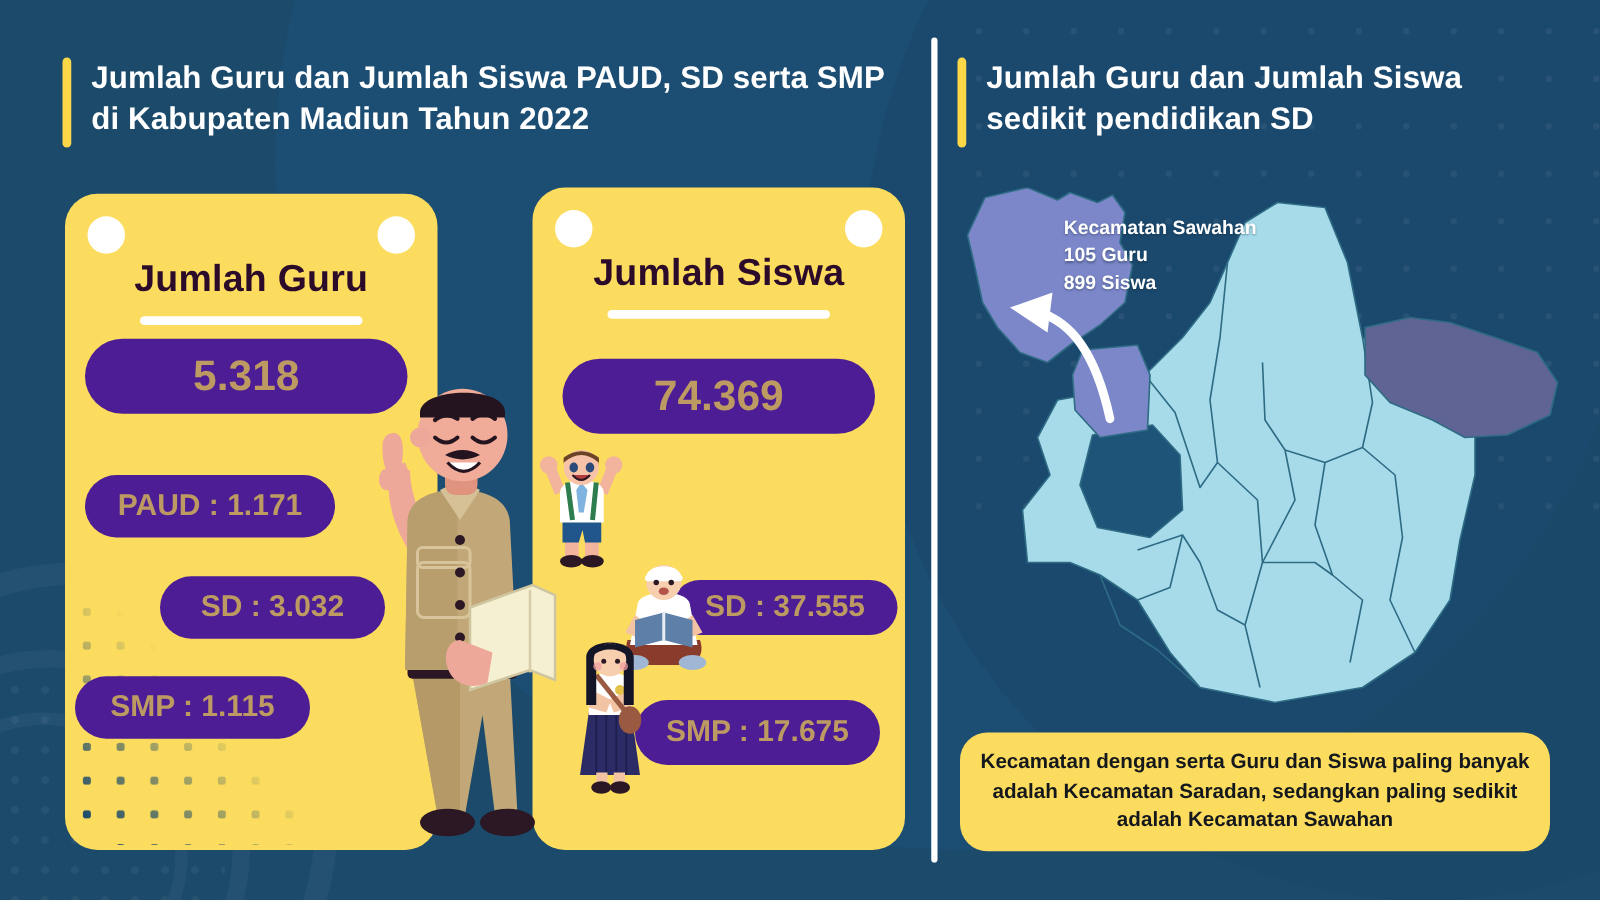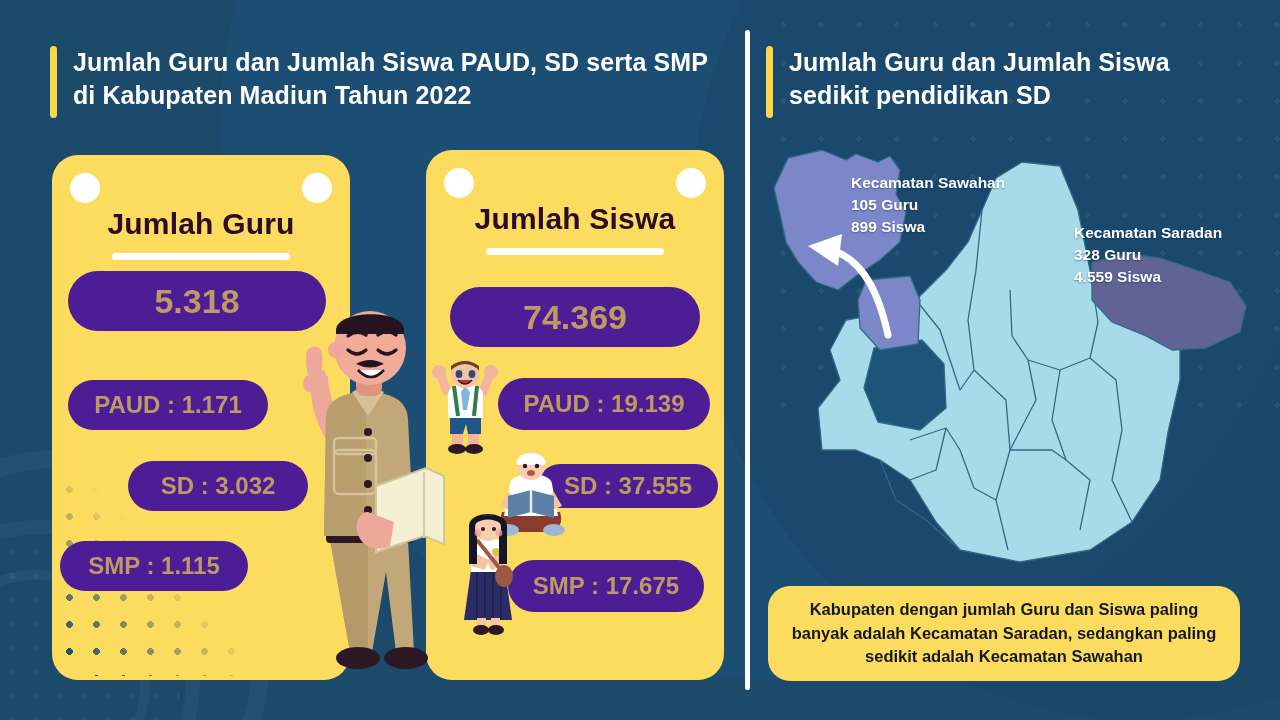--- a/index.html
+++ b/index.html
@@ -328,21 +328,20 @@
     <circle cx="33" cy="20" r="13" fill="#f7cfae"></circle>
 
     <path d="M20 16 C20 4 46 4 46 16 C40 10 26 10 20 16 Z" fill="#151528"></path>
     <circle cx="28" cy="21" r="2" fill="#2b1824"></circle>
     <circle cx="39" cy="21" r="2" fill="#2b1824"></circle>
     <circle cx="23" cy="25" r="3.4" fill="#f0a0a0" opacity=".75"></circle>
     <circle cx="44" cy="25" r="3.4" fill="#f0a0a0" opacity=".75"></circle>
   </svg>
 
   <div class="pill big" id="siswa-total">74.369</div>
-  <div class="pill item" id="siswa-paud">PAUD : 19.139</div>
   <div class="pill item" id="siswa-sd">SD : 37.555</div>
   <div class="pill item" id="siswa-smp">SMP : 17.675</div>
 
   <div id="map-wrap">
     <svg viewBox="0 0 520 420">
       <g stroke="#2e6b84" stroke-width="1.3" stroke-linejoin="round">
 
         <path d="M100 190 L170 180 L200 210 L205 265 L165 282 L120 270 L95 235 Z" fill="#17486d" stroke="none"></path>
 
         <path d="M262 12 L300 16 L318 60 L330 120 L356 140 L400 150 L420 190 L420 230
@@ -379,21 +378,16 @@
       <path d="M48 96 L82 84 L78 116 Z" fill="#ffffff"></path>
     </svg>
   </div>
 
   <div class="map-label" id="label-sawahan">
     <div>Kecamatan Sawahan</div>
     <div>105 Guru</div>
     <div>899 Siswa</div>
   </div>
 
-  <div class="map-label" id="label-saradan">
-    <div>Kecamatan Saradan</div>
-    <div>328 Guru</div>
-    <div>4.559 Siswa</div>
-  </div>
-
-  <div id="note">Kabupaten dengan jumlah Guru dan Siswa paling banyak adalah Kecamatan Saradan, sedangkan paling sedikit adalah Kecamatan Sawahan</div>
+
+  <div id="note">Kecamatan dengan serta Guru dan Siswa paling banyak adalah Kecamatan Saradan, sedangkan paling sedikit adalah Kecamatan Sawahan</div>
 
 </div>
 
 </body></html>

